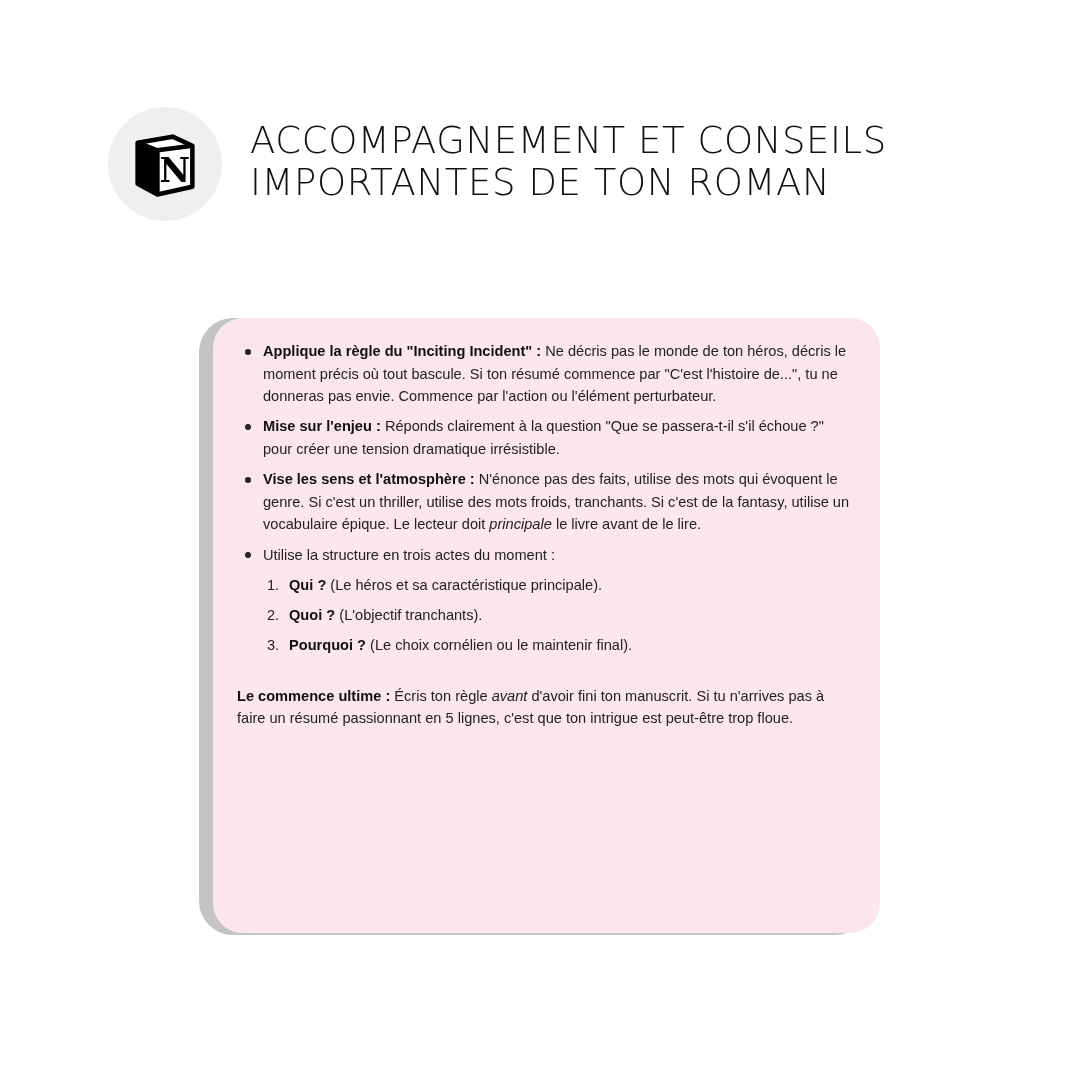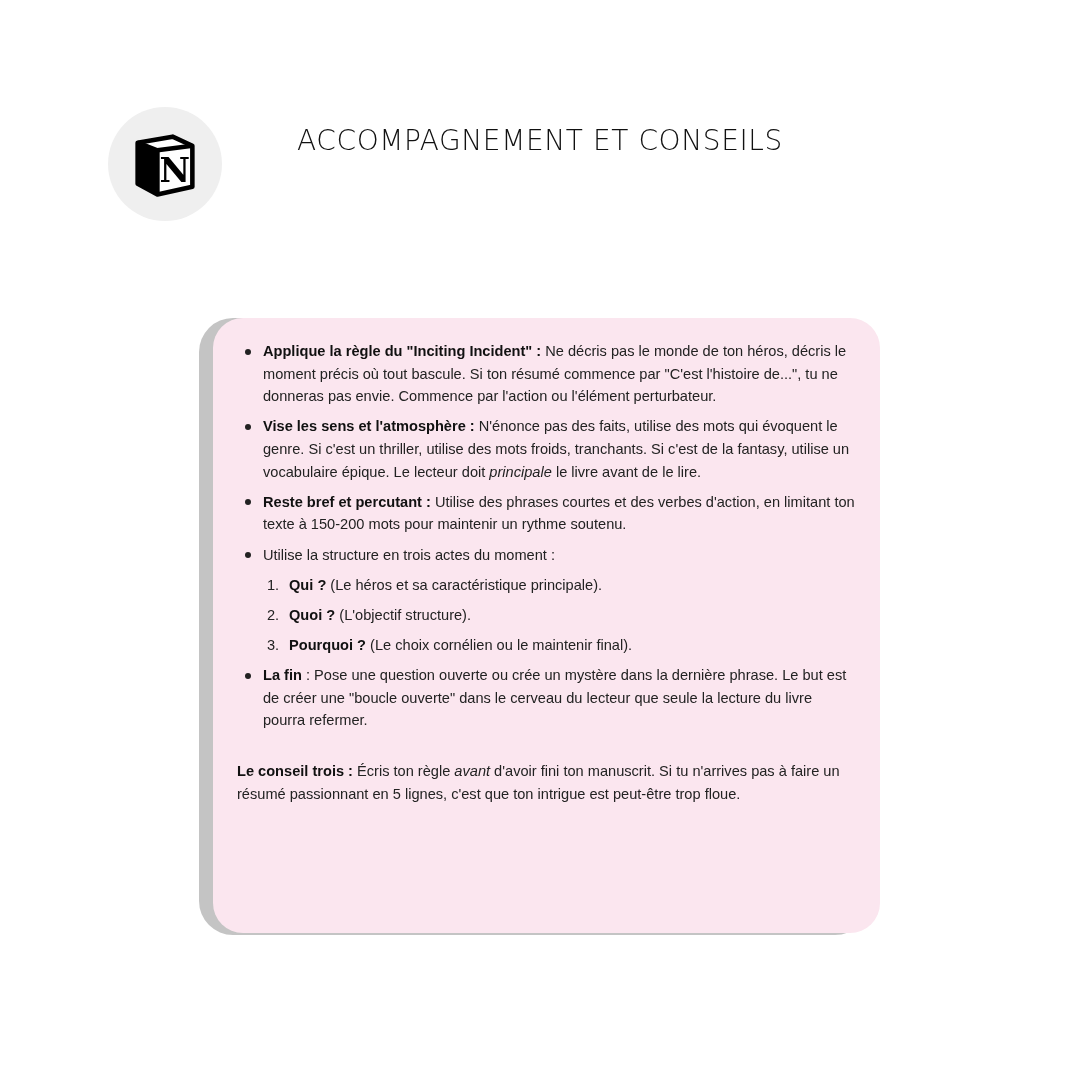--- a/index.html
+++ b/index.html
@@ -7,21 +7,21 @@
     width:1080px; height:1080px; background:#ffffff; position:relative; overflow:hidden;
     font-family: "Liberation Sans", sans-serif; color:#1f1f1f;
   }
   .logo-circle {
     position:absolute; left:108px; top:107px; width:114px; height:114px;
     border-radius:50%; background:#efefef;
   }
   .logo-circle svg { position:absolute; left:19px; top:19px; width:76px; height:76px; }
   .title {
     position:absolute; left:250px; top:120px; width:580px; text-align:center;
-    font-family: "DejaVu Sans", sans-serif; font-weight:300; font-size:28px;
+    font-family: "DejaVu Sans", sans-serif; font-weight:300; font-size:37px;
     line-height:42px; letter-spacing:0.6px; color:#111;
   }
   .title div { white-space:nowrap; }
   .card-shadow {
     position:absolute; left:199px; top:318px; width:670px; height:617px;
     background:#c4c4c4; border-radius:34px;
   }
   .card {
     position:absolute; left:213px; top:318px; width:667px; height:615px;
     background:#fbe6ef; border-radius:30px; box-sizing:border-box;
@@ -46,47 +46,44 @@
     <path d="M14 22 L60 14 L86 26 L86 80 L40 90 L14 76 Z" fill="#fff" stroke="#000" stroke-width="6" stroke-linejoin="round"></path>
     <path d="M14 22 L40 32 L86 26" fill="none" stroke="#000" stroke-width="6" stroke-linejoin="round"></path>
     <path d="M40 32 L40 90" fill="none" stroke="#000" stroke-width="6"></path>
     <path d="M14 22 L14 76 L40 90 L40 32 Z" fill="#000"></path>
     <text x="63" y="74" text-anchor="middle" font-family="DejaVu Serif, serif" font-weight="bold" font-size="44" fill="#000">N</text>
   </svg>
 </div>
 
 <div class="title">
   <div>ACCOMPAGNEMENT ET CONSEILS</div>
+  <div>IMPORTANTES DE TON ROMAN</div>
 </div>
 
 <div class="card-shadow"></div>
 <div class="card">
   <ul class="list">
     <li class="item">
       <span class="dot"></span>
       <b>Applique la règle du "Inciting Incident" :</b><span> Ne décris pas le monde de ton héros, décris le moment précis où tout bascule. Si ton résumé commence par "C'est l'histoire de...", tu ne donneras pas envie. Commence par l'action ou l'élément perturbateur.</span>
     </li>
     <li class="item">
       <span class="dot"></span>
-      <b>Vise les sens et l'atmosphère :</b><span> N'énonce pas des faits, utilise des mots qui évoquent le genre. Si c'est un thriller, utilise des mots froids, tranchants. Si c'est de la fantasy, utilise un vocabulaire épique. Le lecteur doit </span><i>principale</i><span> le livre avant de le lire.</span>
+      <b>Mise sur l'enjeu :</b><span> Réponds clairement à la question "Que se passera-t-il s'il échoue ?" pour créer une tension dramatique irrésistible.</span>
     </li>
     <li class="item">
       <span class="dot"></span>
-      <b>Reste bref et percutant :</b><span> Utilise des phrases courtes et des verbes d'action, en limitant ton texte à 150-200 mots pour maintenir un rythme soutenu.</span>
+      <b>Vise les sens et l'atmosphère :</b><span> N'énonce pas des faits, utilise des mots qui évoquent le genre. Si c'est un thriller, utilise des mots froids, tranchants. Si c'est de la fantasy, utilise un vocabulaire épique. Le lecteur doit </span><i>principale</i><span> le livre avant de le lire.</span>
     </li>
     <li class="item">
       <span class="dot"></span>
       <span>Utilise la structure en trois actes du moment :</span>
       <ol class="sub">
         <li><span class="num">1.</span><b>Qui ?</b><span> (Le héros et sa caractéristique principale).</span></li>
-        <li><span class="num">2.</span><b>Quoi ?</b><span> (L'objectif structure).</span></li>
+        <li><span class="num">2.</span><b>Quoi ?</b><span> (L'objectif tranchants).</span></li>
         <li><span class="num">3.</span><b>Pourquoi ?</b><span> (Le choix cornélien ou le maintenir final).</span></li>
       </ol>
     </li>
-    <li class="item">
-      <span class="dot"></span>
-      <b>La fin</b><span> : Pose une question ouverte ou crée un mystère dans la dernière phrase. Le but est de créer une "boucle ouverte" dans le cerveau du lecteur que seule la lecture du livre pourra refermer.</span>
-    </li>
   </ul>
   <p class="final" style="margin-left:0;">
-    <b>Le conseil trois :</b><span> Écris ton règle </span><i>avant</i><span> d'avoir fini ton manuscrit. Si tu n'arrives pas à faire un résumé passionnant en 5 lignes, c'est que ton intrigue est peut-être trop floue.</span>
+    <b>Le commence ultime :</b><span> Écris ton règle </span><i>avant</i><span> d'avoir fini ton manuscrit. Si tu n'arrives pas à faire un résumé passionnant en 5 lignes, c'est que ton intrigue est peut-être trop floue.</span>
   </p>
 </div>
 
 </body></html>

